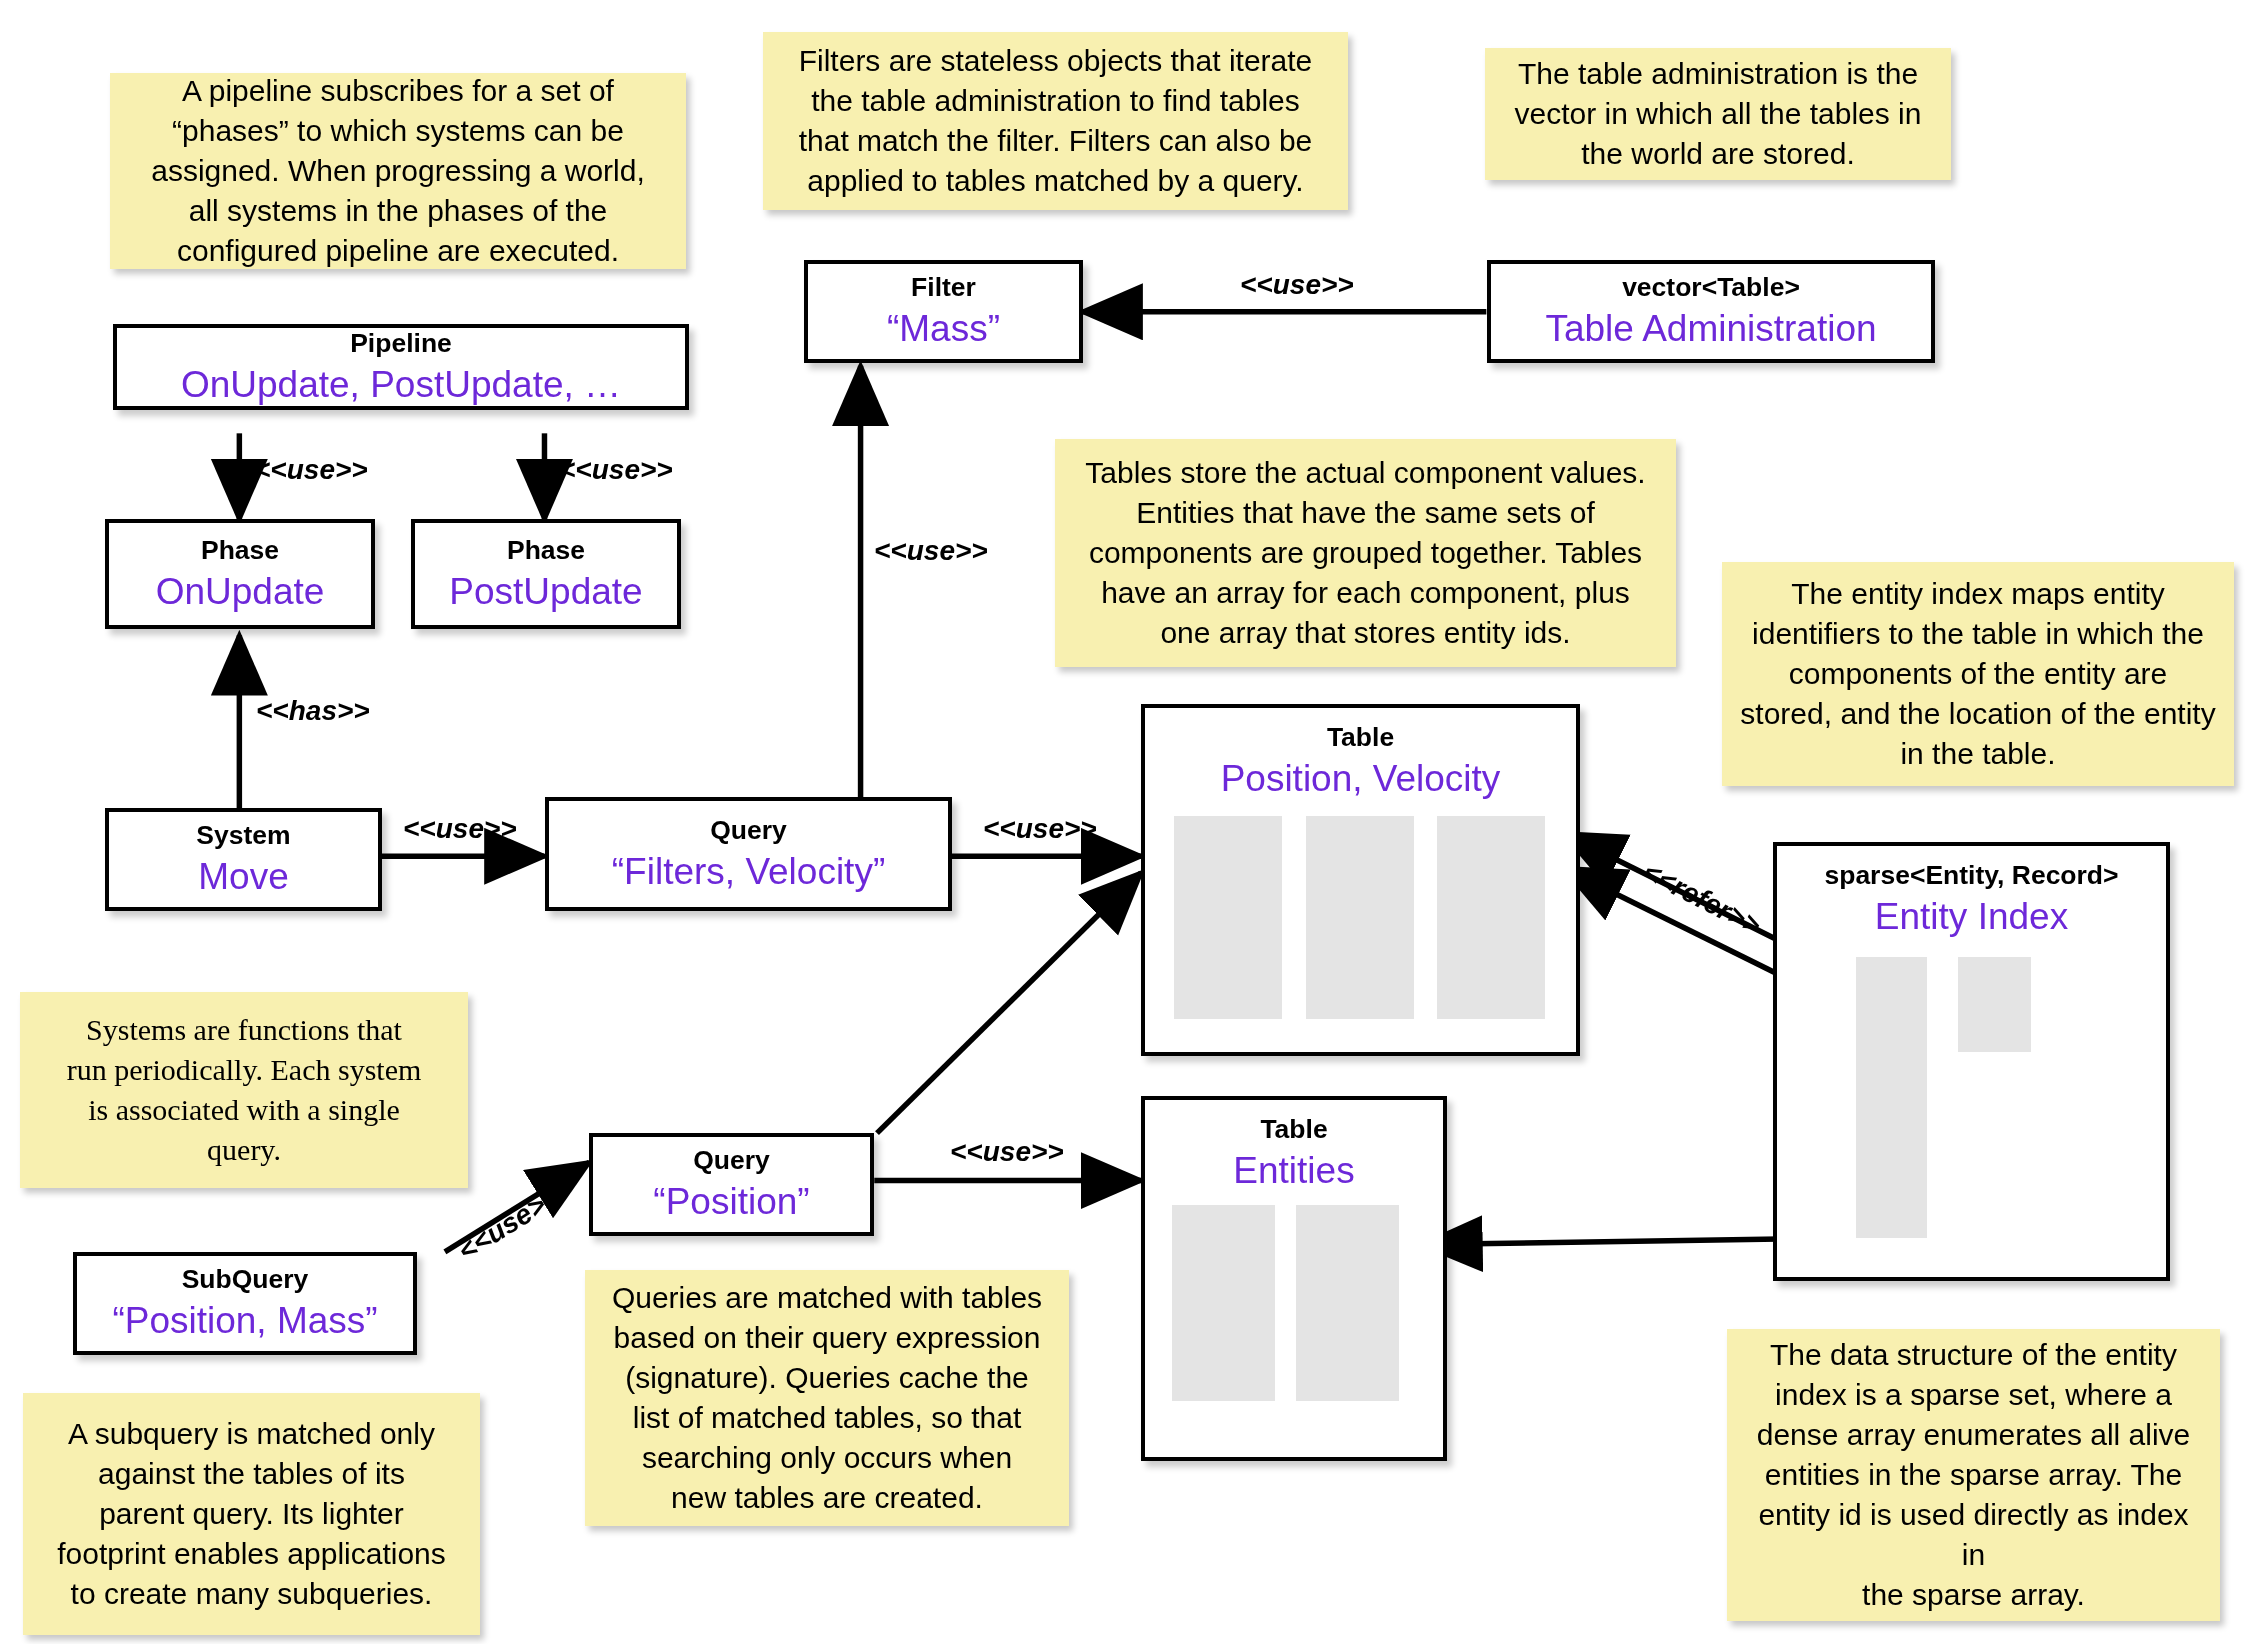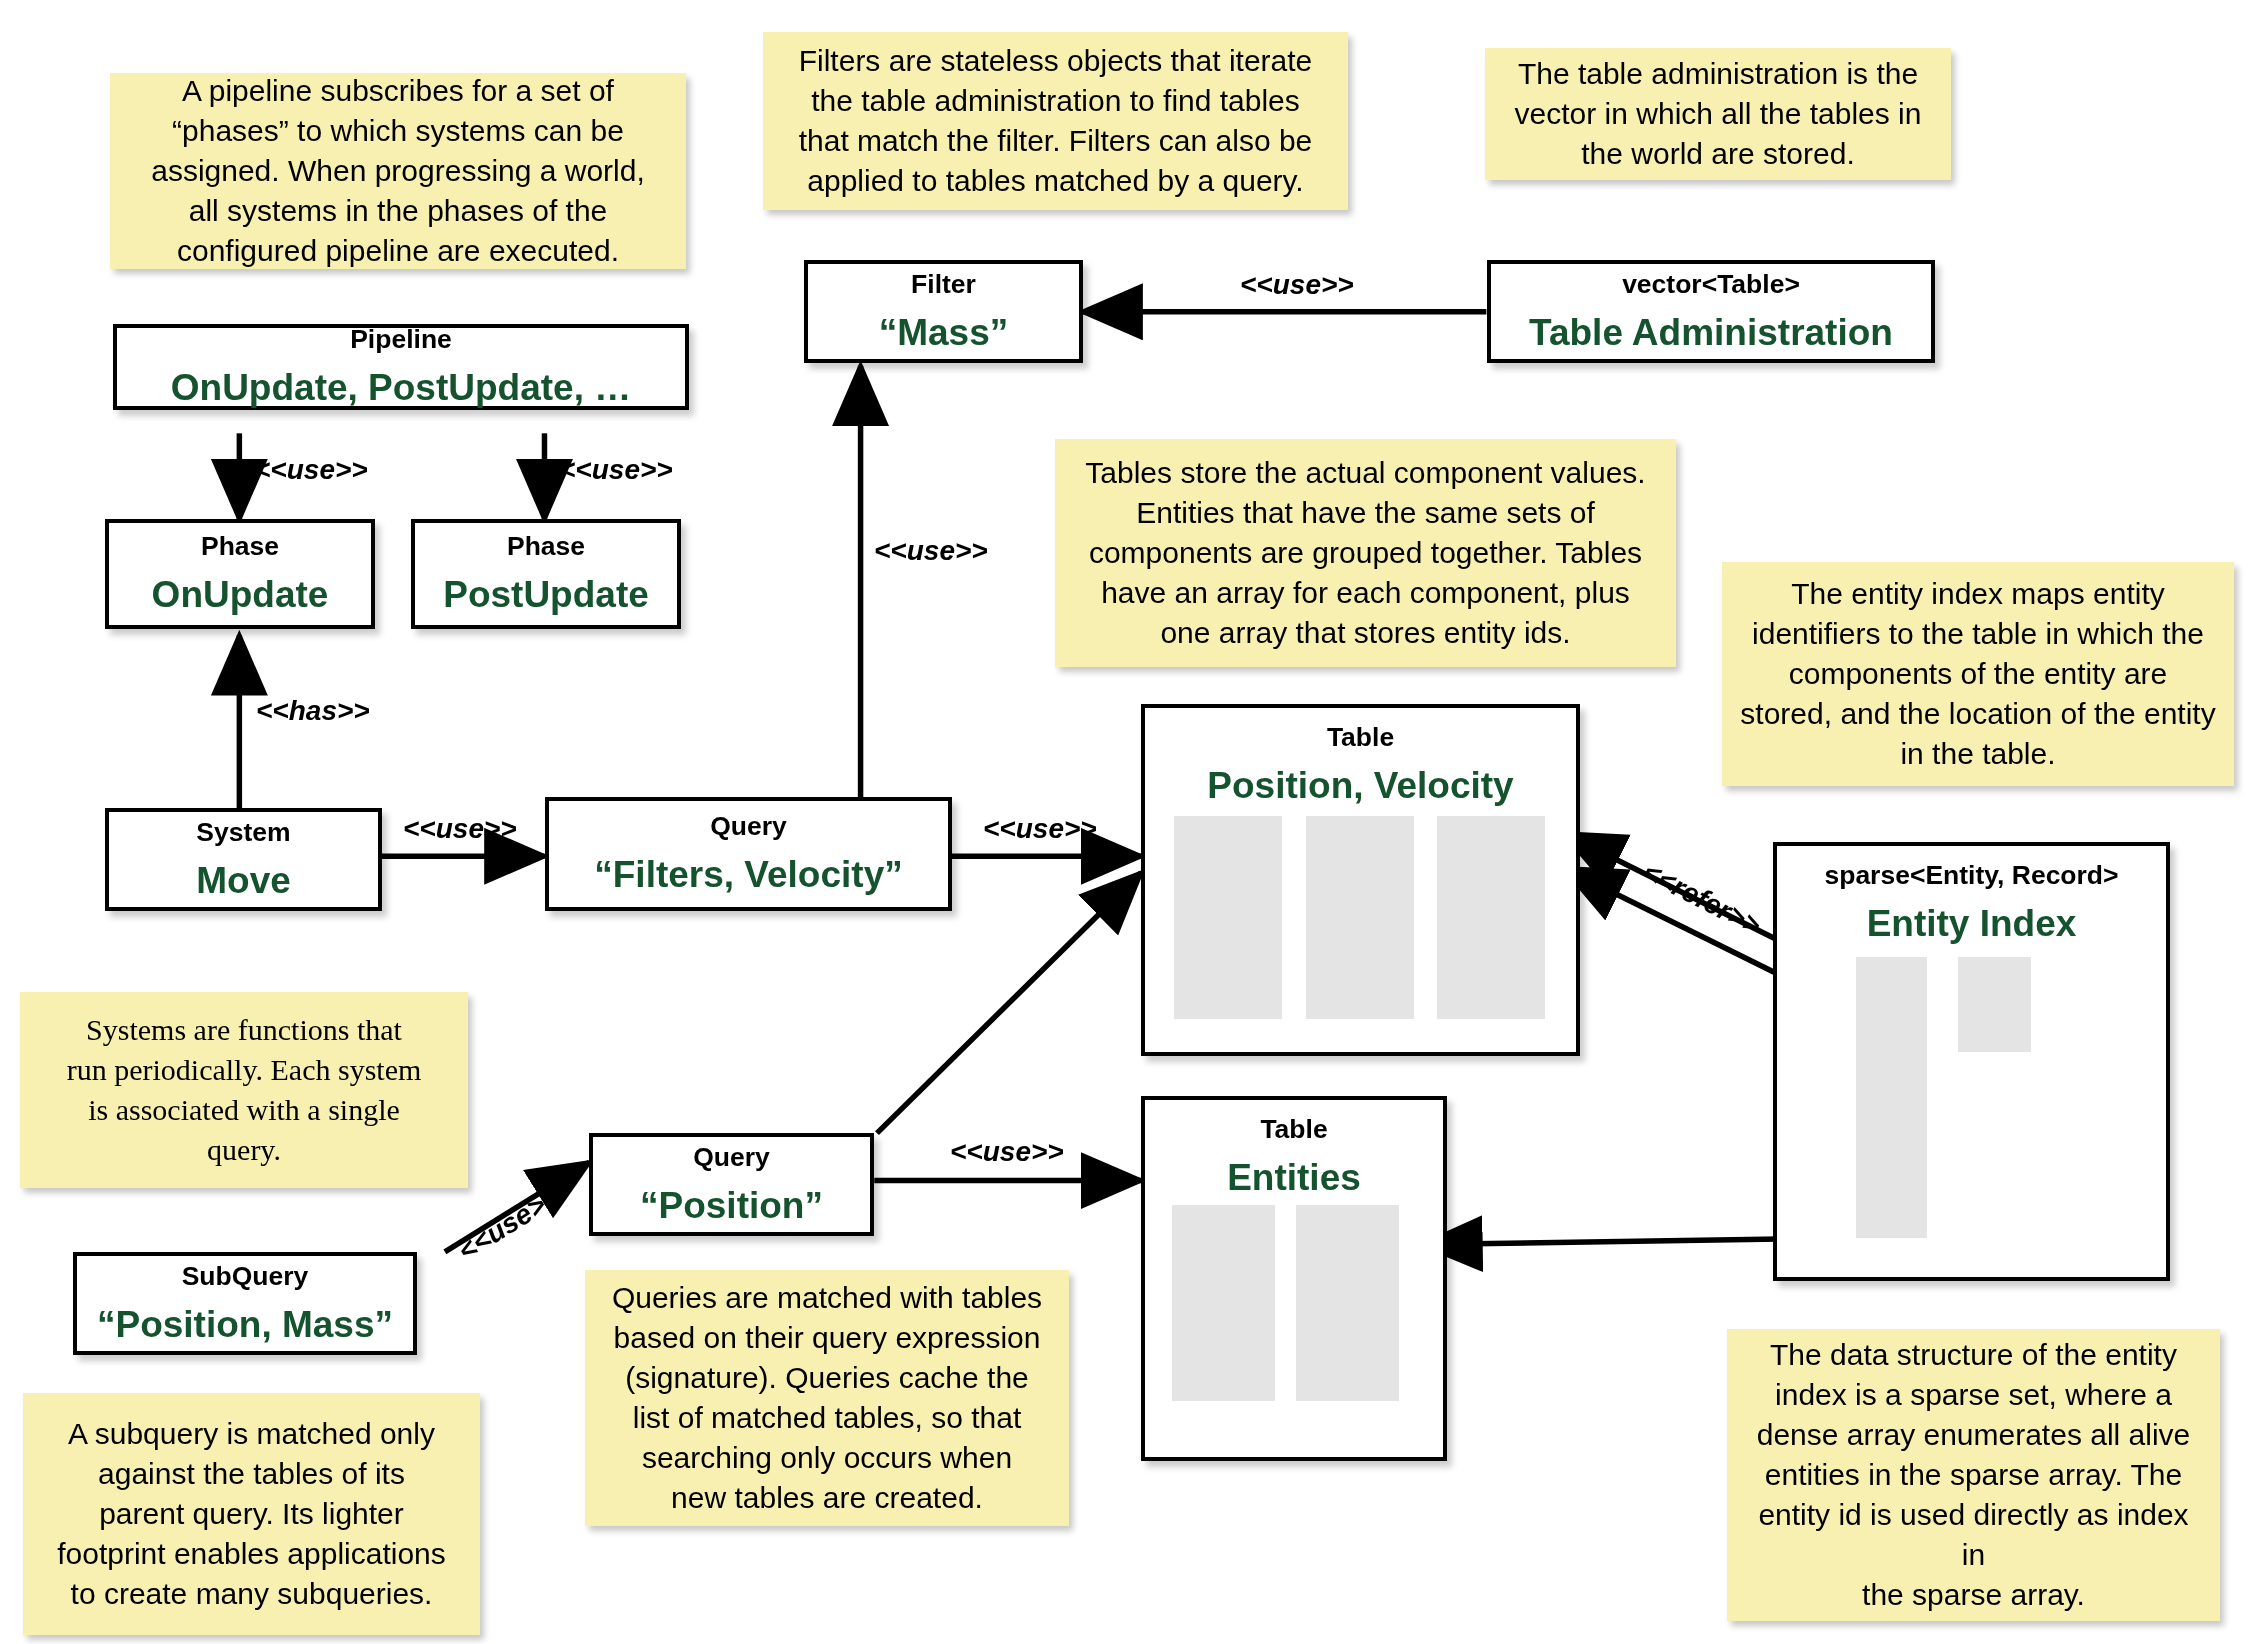--- a/index.html
+++ b/index.html
@@ -48,24 +48,24 @@
     text-align: center;
   }
   .box .stereotype {
     font-size: 26.5px;
     font-weight: bold;
     line-height: 1.1;
     color: #000000;
   }
   .box .name {
     font-size: 37px;
-    font-weight: bold;
+    font-weight: normal;
     line-height: 1.12;
-    color: #14532d;
-    margin-top: 13px;
+    color: #6d28d9;
+    margin-top: 6px;
   }
 
   
   .table-box {
     justify-content: flex-start;
     padding-top: 14.6px;
   }
   .col {
     background: #e4e4e4;
     position: absolute;

